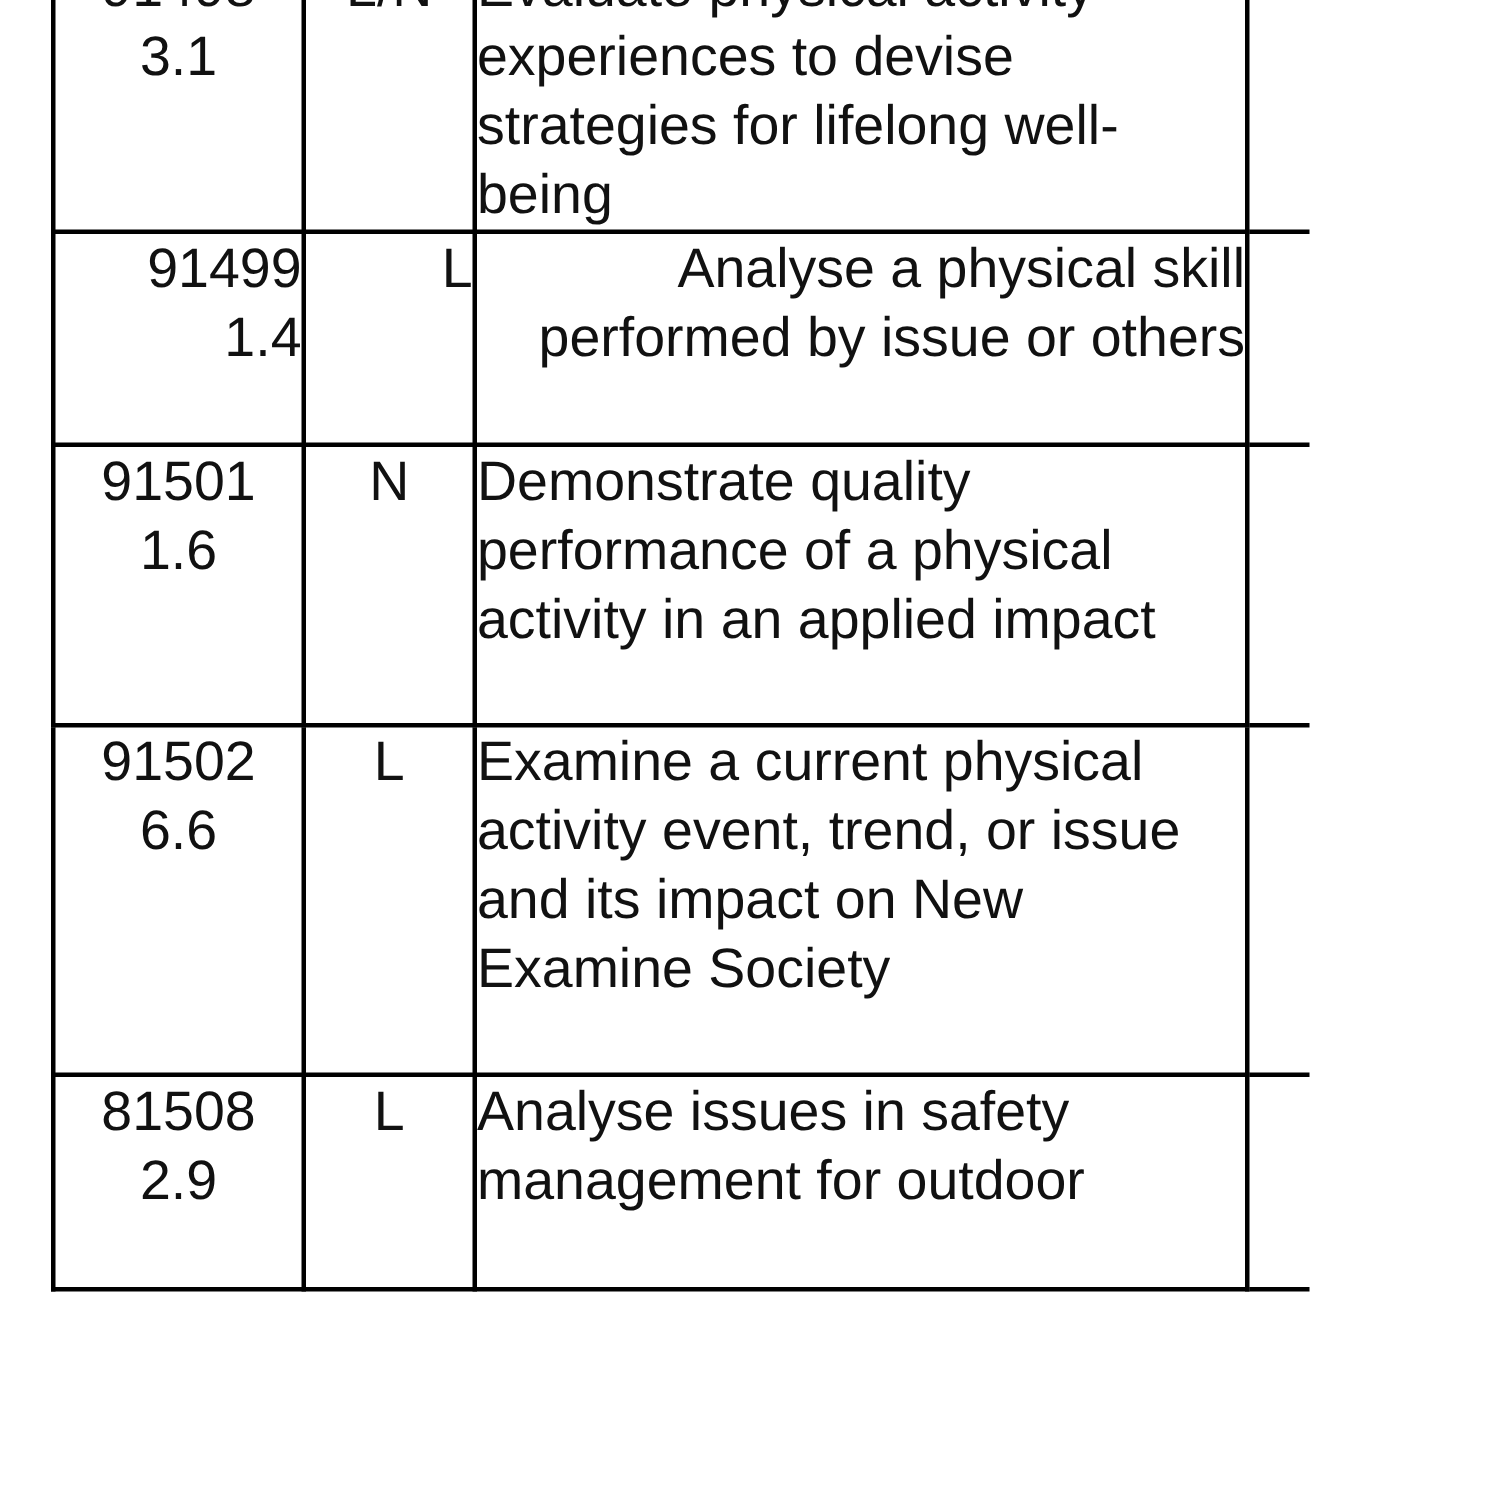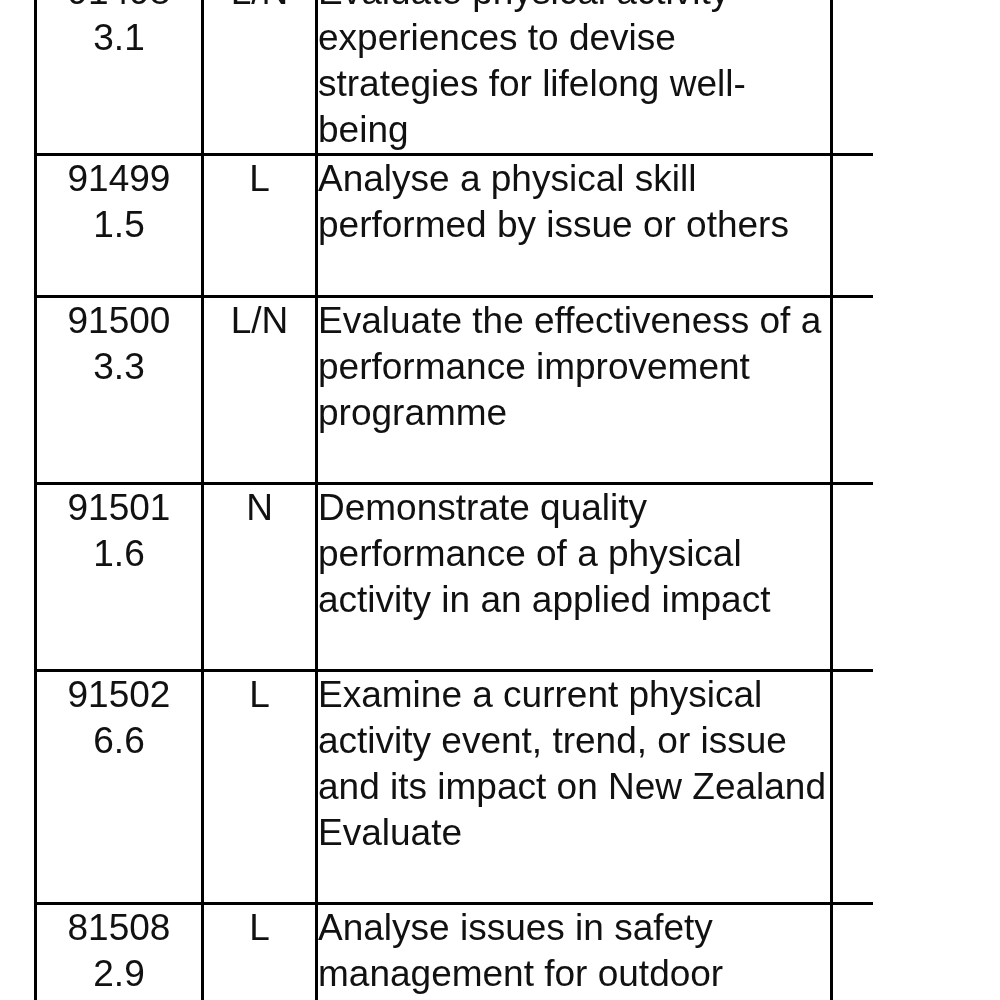--- a/index.html
+++ b/index.html
@@ -37,21 +37,21 @@
     col.c-code { width: 167px; }
     col.c-lit { width: 114px; }
     col.c-title { width: 515px; }
     col.c-credits { width: 115px; }
     td.code { text-align: center; padding-top: 2px; }
     td.lit { text-align: center; padding-top: 2px; }
     td.title { text-align: left; padding: 2px 4px 0 22px; }
     td.credits { text-align: center; padding-top: 2px; }
     .code-num, .code-level { display: block; }
     tr.r1 td { height: 183px; }
-    tr.r2 td { height: 139px; }
+    tr.r2 td { height: 139px; text-align: right; }
     tr.r3 td { height: 184px; }
     tr.r4 td { height: 184px; }
     tr.r5 td { height: 230px; }
     tr.r6 td { height: 140px; }
   </style>
 </head>
 <body>
 
 <div class="page">
   <table class="standards">
@@ -67,51 +67,42 @@
           <span class="code-num">91498</span>
           <span class="code-level">3.1</span>
         </td>
         <td class="lit">L/N</td>
         <td class="title">Evaluate physical activity experiences to devise strategies for lifelong well-being</td>
         <td class="credits">4</td>
       </tr>
       <tr class="r2">
         <td class="code">
           <span class="code-num">91499</span>
-          <span class="code-level">1.5</span>
+          <span class="code-level">1.4</span>
         </td>
         <td class="lit">L</td>
         <td class="title">Analyse a physical skill performed by issue or others</td>
         <td class="credits">3</td>
-      </tr>
-      <tr class="r3">
-        <td class="code">
-          <span class="code-num">91500</span>
-          <span class="code-level">3.3</span>
-        </td>
-        <td class="lit">L/N</td>
-        <td class="title">Evaluate the effectiveness of a performance improvement programme</td>
-        <td class="credits">4</td>
       </tr>
       <tr class="r4">
         <td class="code">
           <span class="code-num">91501</span>
           <span class="code-level">1.6</span>
         </td>
         <td class="lit">N</td>
         <td class="title">Demonstrate quality performance of a physical activity in an applied impact</td>
         <td class="credits">4</td>
       </tr>
       <tr class="r5">
         <td class="code">
           <span class="code-num">91502</span>
           <span class="code-level">6.6</span>
         </td>
         <td class="lit">L</td>
-        <td class="title">Examine a current physical activity event, trend, or issue and its impact on New Zealand Evaluate</td>
+        <td class="title">Examine a current physical activity event, trend, or issue and its impact on New Examine Society</td>
         <td class="credits">4</td>
       </tr>
       <tr class="r6">
         <td class="code">
           <span class="code-num">81508</span>
           <span class="code-level">2.9</span>
         </td>
         <td class="lit">L</td>
         <td class="title">Analyse issues in safety management for outdoor</td>
         <td class="credits">3</td>

